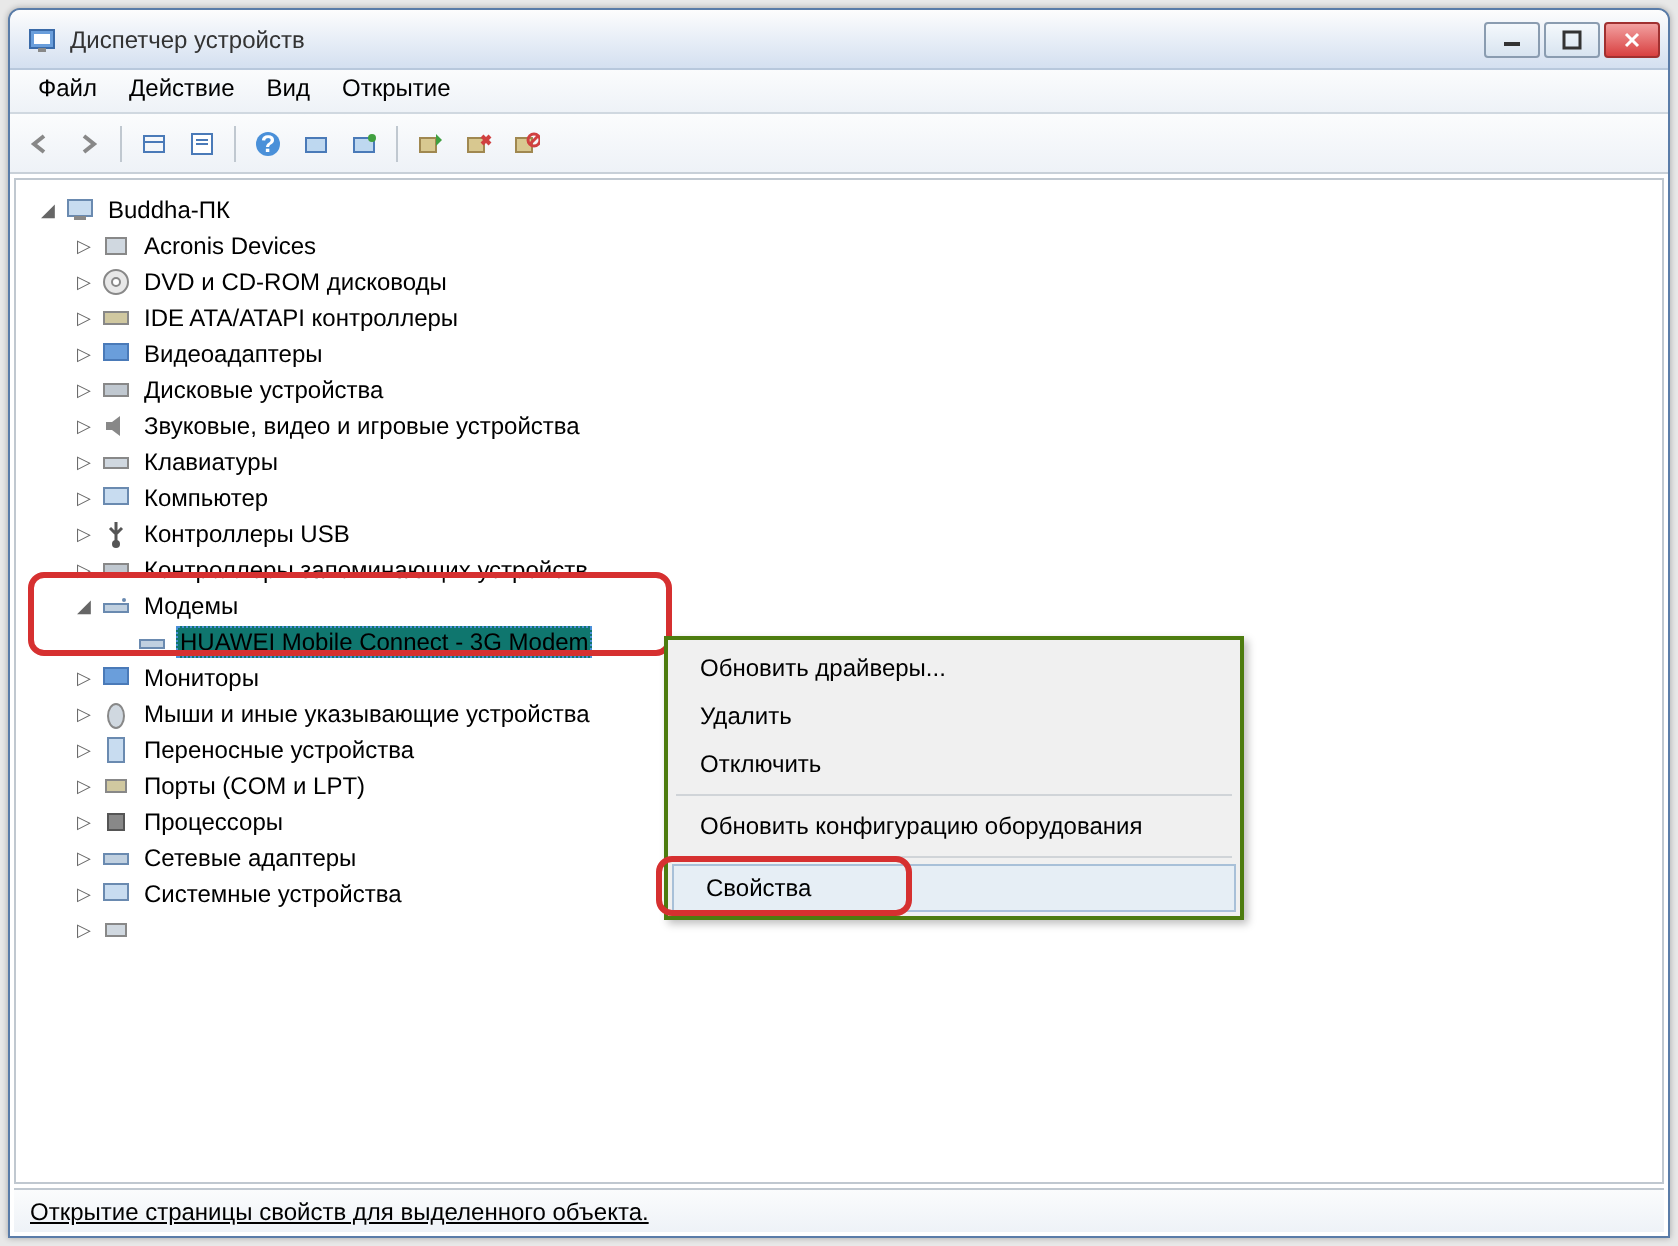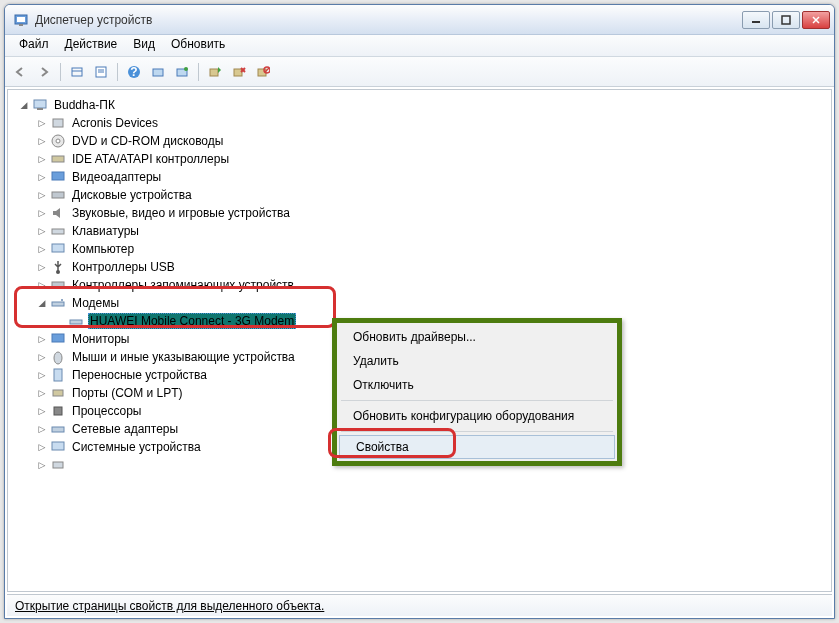--- a/index.html
+++ b/index.html
@@ -20,21 +20,21 @@
 .tree { flex: 1; padding: 6px 4px; overflow: auto; position: relative; }
 .node { display: flex; align-items: center; height: 18px; white-space: nowrap; cursor: default; }
 .expander { width: 12px; height: 12px; margin: 0 2px; display: flex; align-items: center; justify-content: center; font-size: 9px; color: #666; cursor: pointer; }
 .nicon { width: 16px; height: 16px; margin-right: 4px; flex-shrink: 0; }
 .node .label { padding: 1px 2px; }
 .node.selected .label { background: #0f766e; border: 1px dotted #4a90d9; padding: 0 1px; }
 .lvl0 { padding-left: 4px; }
 .lvl1 { padding-left: 22px; }
 .lvl2x { padding-left: 56px; }
 .highlight-box1 { position: absolute; border: 3px solid #d63030; border-radius: 8px; pointer-events: none; }
-.ctxmenu { position: absolute; background: #f0f0f0; border: 5px solid #4d7c0f; box-shadow: 2px 2px 4px rgba(0,0,0,0.25); min-width: 290px; padding: 2px; }
+.ctxmenu { position: absolute; background: #f0f0f0; border: 2px solid #4d7c0f; box-shadow: 2px 2px 4px rgba(0,0,0,0.25); min-width: 290px; padding: 2px; }
 .ctxitem { padding: 5px 14px; cursor: pointer; }
 .ctxitem.hovered { background: #e6eef5; border: 1px solid #a8c0d8; padding: 4px 16px; font-weight: normal; }
 .ctxsep { height: 1px; background: #d0d4d8; margin: 3px 2px; }
 .statusbar { height: 22px; background: linear-gradient(to bottom,#fbfcfd,#eef2f7); border-top: 1px solid #c0c8d0; display: flex; align-items: center; padding: 0 8px; margin: 0 2px 2px 2px; text-decoration: underline; }
 svg { display: block; }
 </style>
 </head>
 <body>
 
 <div class="window">
@@ -64,21 +64,21 @@
             <line x1="8" y1="2" x2="2" y2="8" stroke="#fff" stroke-width="1.5"></line>
           </svg>
         </div>
     </div>
   </div>
 
   <div class="menubar">
     <div class="menuitem">Файл</div>
     <div class="menuitem">Действие</div>
     <div class="menuitem">Вид</div>
-    <div class="menuitem">Обновить</div>
+    <div class="menuitem">Открытие</div>
   </div>
 
   <div class="toolbar">
     <div class="tbtn">
         <svg width="14" height="14">
           <path d="M9 3 L4 7 L9 11" fill="none" stroke="#888" stroke-width="2"></path>
         </svg>
       </div>
     <div class="tbtn">
         <svg width="14" height="14">

